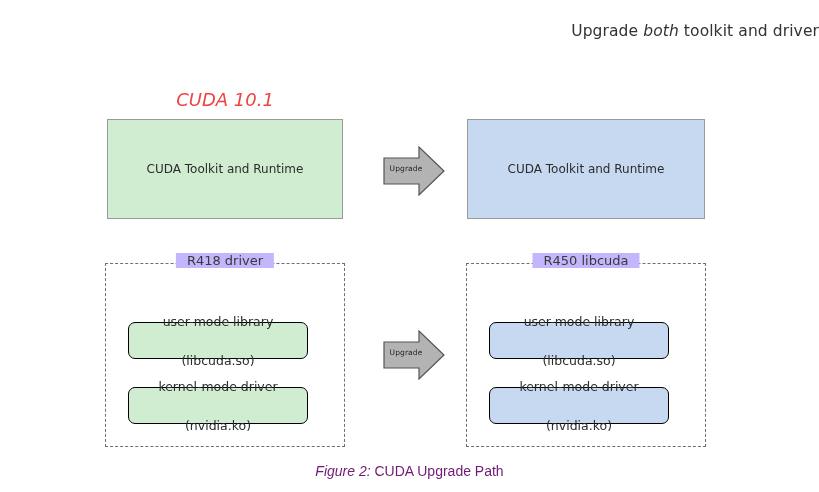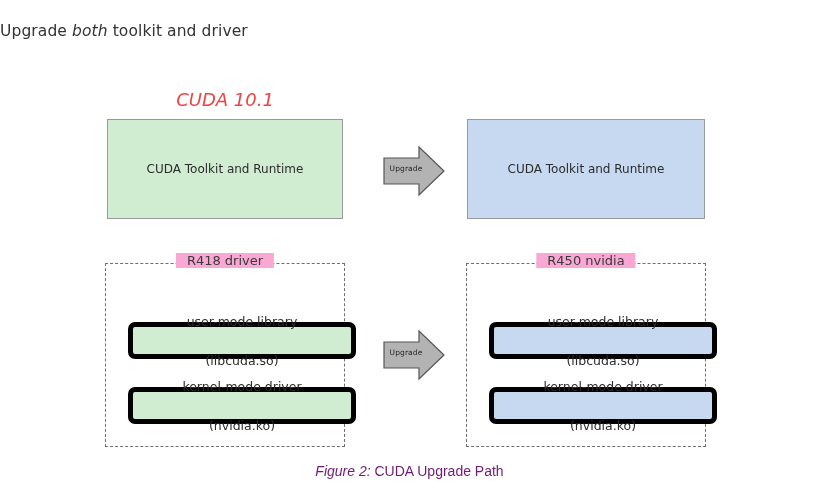--- a/index.html
+++ b/index.html
@@ -22,21 +22,21 @@
     width: 819px;
     height: 492px;
   }
 
   
   .diagram-title {
     position: absolute;
     left: 0;
     top: 22px;
     width: 819px;
-    text-align: left;
+    text-align: right;
     font-size: 15.5px;
     color: #333333;
     letter-spacing: 0.1px;
     white-space: nowrap;
   }
   .diagram-title .em {
     font-style: italic;
   }
 
   
@@ -110,35 +110,35 @@
     width: 100%;
     height: 100%;
     box-sizing: border-box;
     border: 1px dashed #6f6f6f;
   }
   .driver-label {
     position: absolute;
     left: 50%;
     top: -10px;
     transform: translateX(-50%);
-    background: #f9a8d4;
+    background: #c4b5fd;
     padding: 0 11px;
     font-size: 13px;
     color: #3a3a3a;
     white-space: nowrap;
   }
 
   .driver-chip {
     position: absolute;
     box-sizing: border-box;
     left: 23px;
-    width: 228px;
+    width: 180px;
     height: 37px;
     border-radius: 7px;
-    border: 5px solid #000000;
+    border: 1px solid #000000;
     display: flex;
     flex-direction: column;
     align-items: center;
     justify-content: center;
     font-size: 12.5px;
     line-height: 15px;
     color: #2c2c2c;
     text-align: center;
   }
   .driver-chip .chip-line2 { display: block; margin-top: 24px; }
@@ -203,21 +203,21 @@
     </div>
 
     <div class="driver-chip chip-slot-1">
       <span>kernel-mode driver</span>
       <span class="chip-line2">(nvidia.ko)</span>
     </div>
   </div>
 
   <div class="driver-group" id="driver-group-right">
     <div class="driver-frame"></div>
-    <div class="driver-label">R450 nvidia</div>
+    <div class="driver-label">R450 libcuda</div>
 
     <div class="driver-chip chip-slot-0">
       <span>user-mode library</span>
       <span class="chip-line2">(libcuda.so)</span>
     </div>
 
     <div class="driver-chip chip-slot-1">
       <span>kernel-mode driver</span>
       <span class="chip-line2">(nvidia.ko)</span>
     </div>

